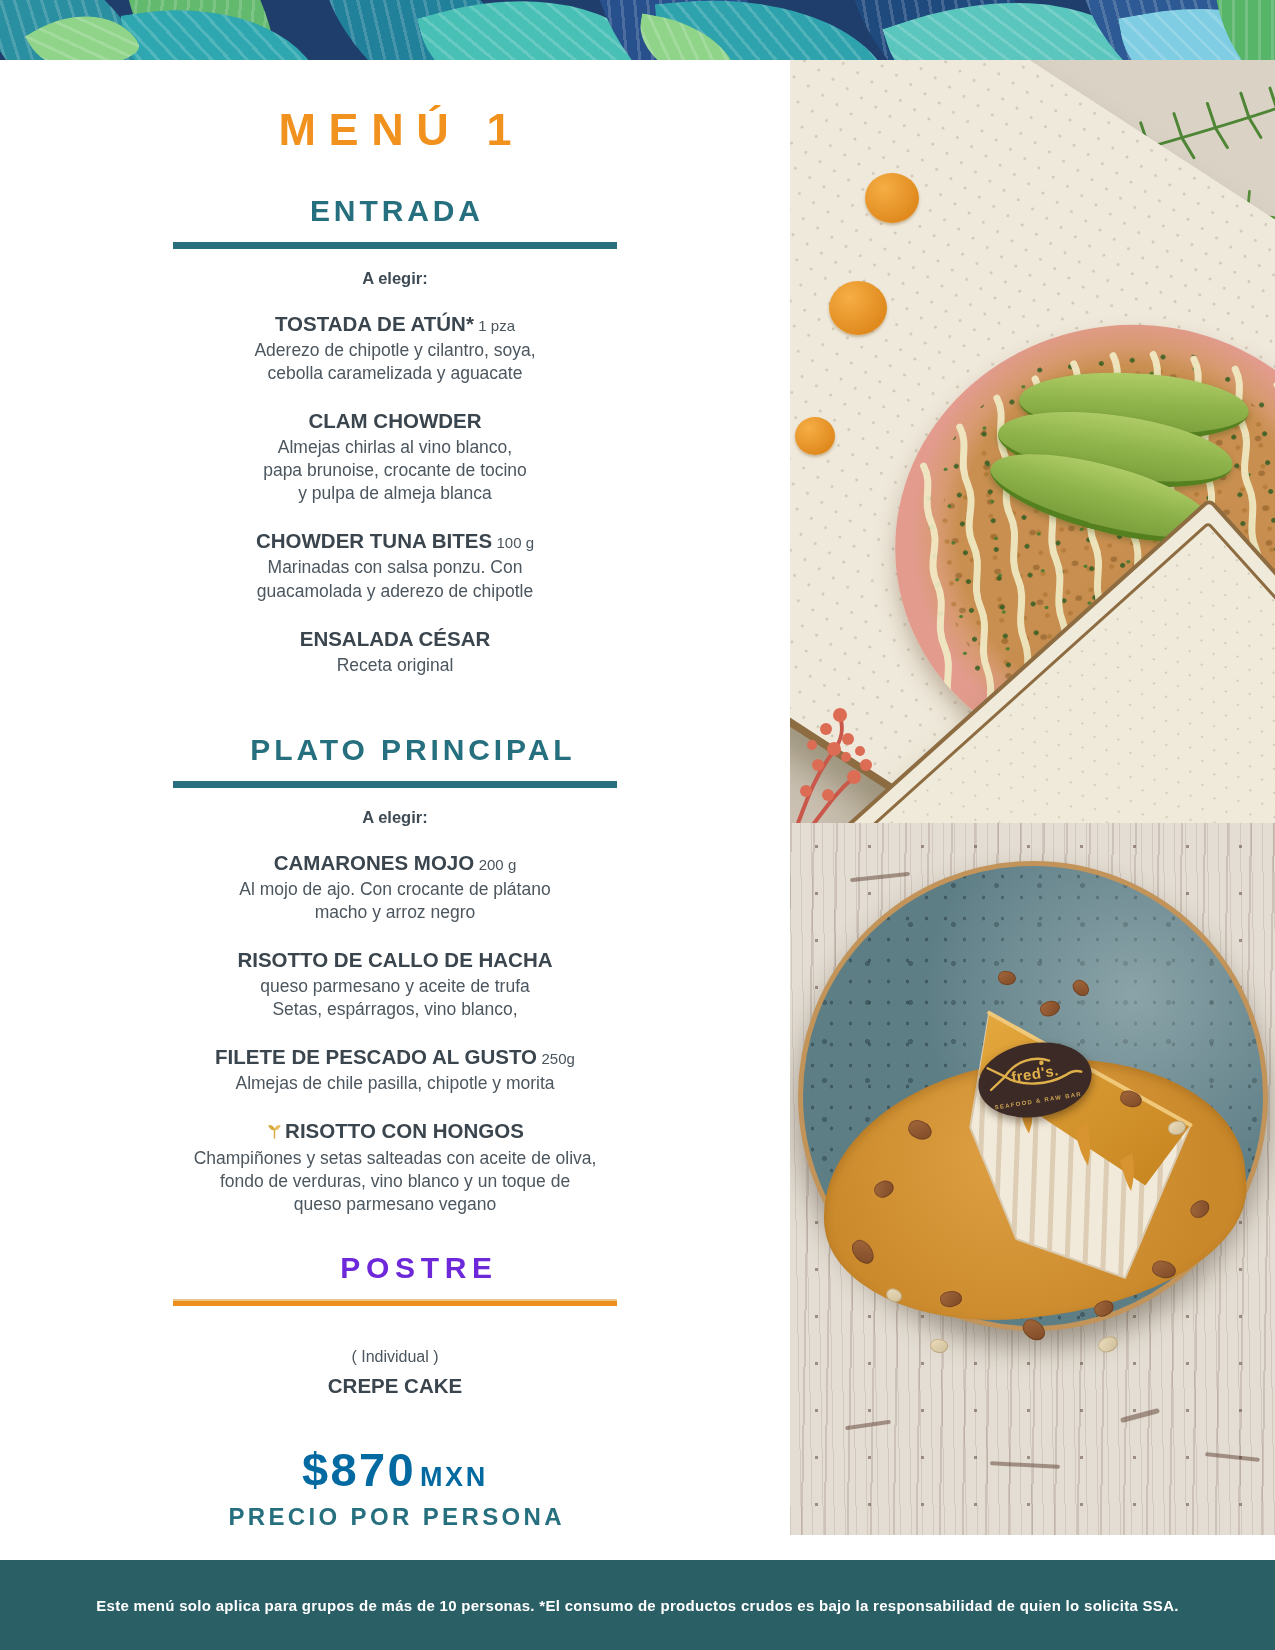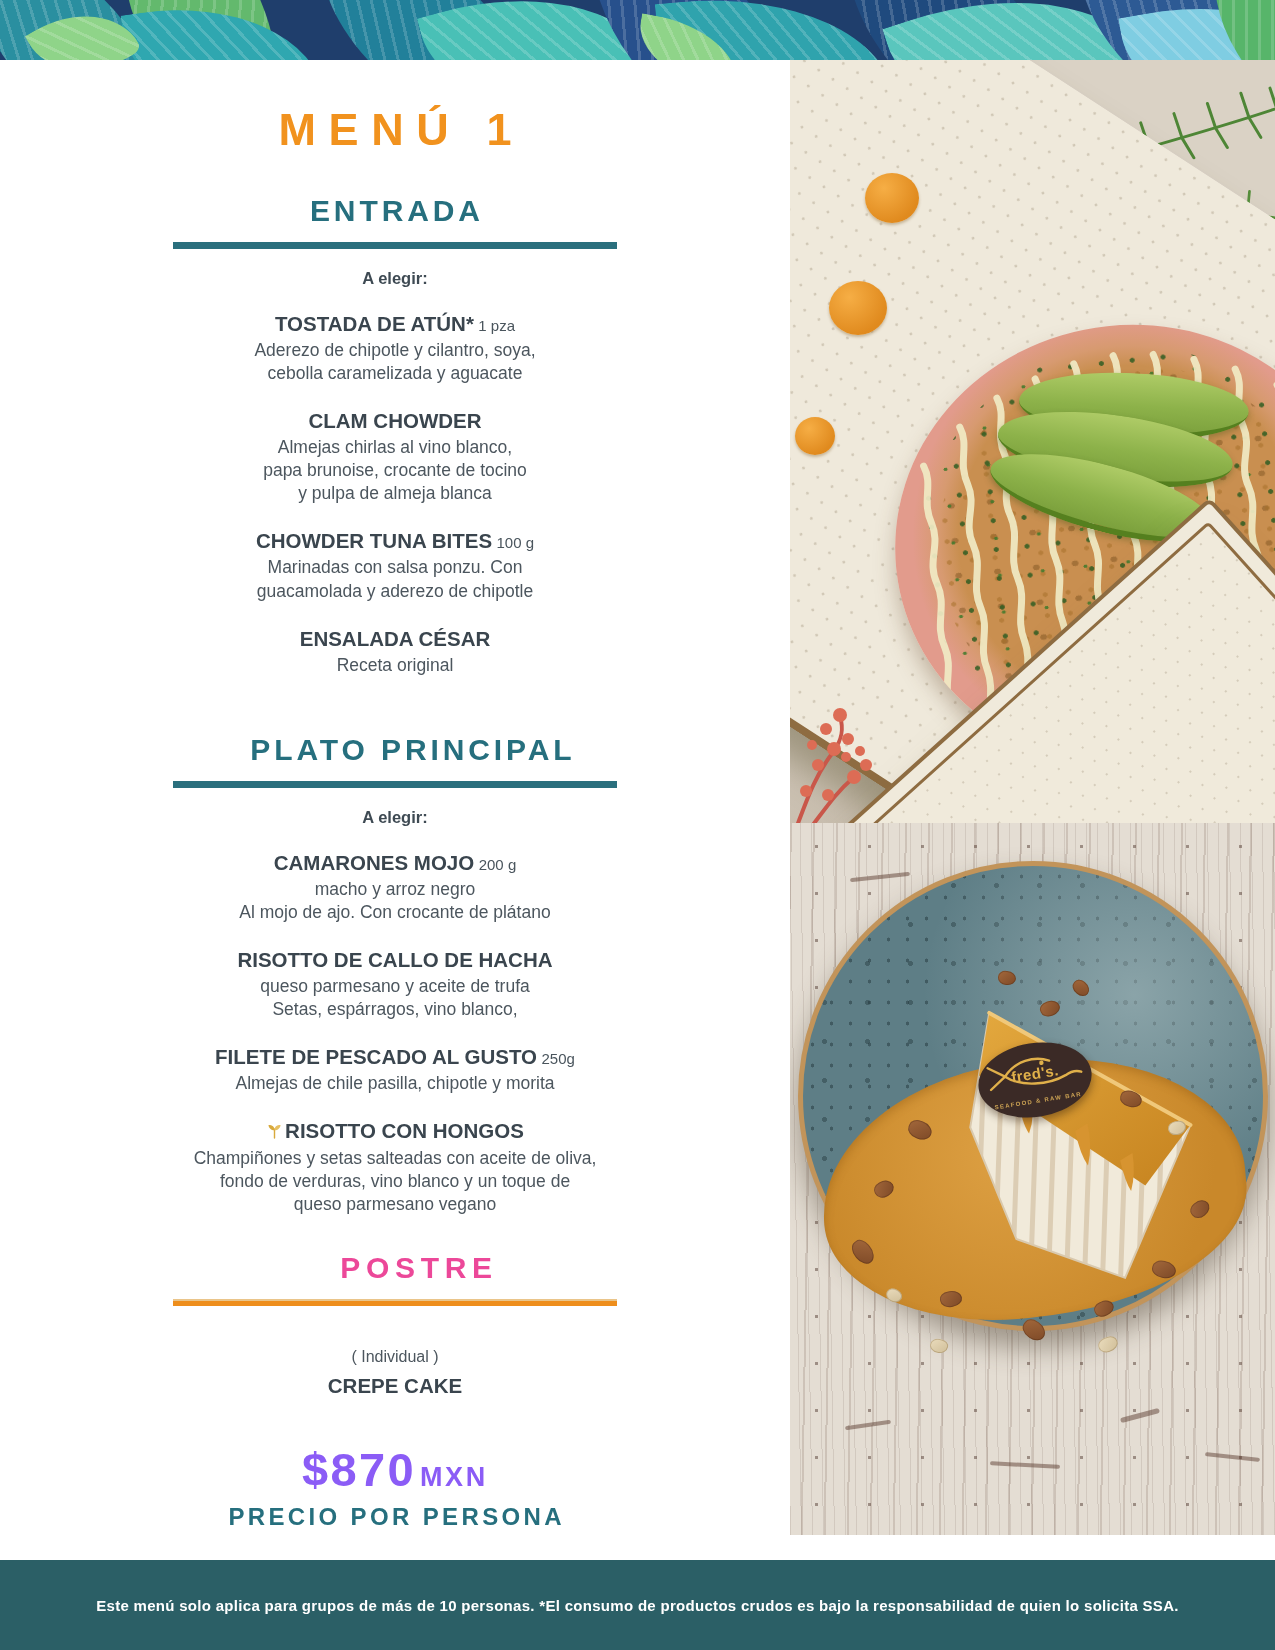--- a/index.html
+++ b/index.html
@@ -28,37 +28,37 @@
 
   
   .body { display:flex; flex:1 1 auto; height:1475px;border-radius:7px; }
   .left { width:790px; text-align:center; padding-top:44px; overflow:hidden; }
   .right { width:485px; display:flex; flex-direction:column; }
 
   
   .title { color:#F1921E; font-size:45px; font-weight:800; letter-spacing:.28em; padding-left:.28em; }
   h2 { font-size:30px; font-weight:700; letter-spacing:.13em; padding-left:.13em; }
   .teal-h { color:#266F7E; }
-  .orange-h { color:#ec4899; letter-spacing:.19em;padding-left:48px; }
+  .orange-h { color:#6d28d9; letter-spacing:.19em;padding-left:48px; }
   .h-entrada { margin-top:38px; }
   .h-plato { margin-top:56px;margin-left:32px; }
   .h-postre { margin-top:34px; }
   .rule { width:444px; height:5px; margin:14px auto 0; }
   .rule.teal { border-top:2px solid #2A6F7D; border-bottom:5px solid #2A6F7D; }
   .rule.orange { border-top:2px solid #EAC58A; border-bottom:5px solid #EE8E1C; }
   .chooser { margin-top:20px; font-weight:700; font-size:16.5px; color:#3E4A53; }
   .item { margin-top:24px; }
   .item-name { font-size:20.5px; font-weight:800; color:#3A454E; }
   .portion { font-size:15px; font-weight:400; color:#4A555D; }
   .desc { margin-top:3px; font-size:17.5px; line-height:1.32; color:#4C565E; }
   .desc span { display:block; }
   .sprout { display:inline-block; vertical-align:-2px; margin-right:2px; }
   .individual { margin-top:42px; font-size:16px; color:#4C565E; }
   .crepe { margin-top:8px; font-size:20.5px; font-weight:800; color:#3A454E; }
-  .price { margin-top:44px; color:#8b5cf6; font-weight:800; }
+  .price { margin-top:44px; color:#0369a1; font-weight:800; }
   .price .amount { font-size:47px; letter-spacing:.05em; }
   .price .cur { font-size:27px; letter-spacing:.1em; margin-left:4px; }
   .price-label { margin-top:6px; font-size:24px; font-weight:800; letter-spacing:.14em; padding-left:.14em; color:#266F7E; }
 
   
   .footer { flex:0 0 auto; height:90px; background:#2B5F66; display:flex; align-items:center; justify-content:center; }
   .footer p { color:#ffffff; font-weight:700; font-size:15px; letter-spacing:.02em; white-space:nowrap; }
 
   
   .photo { position:relative; overflow:hidden; }
@@ -225,22 +225,22 @@
       </div>
 
       <h2 class="teal-h h-plato">PLATO PRINCIPAL</h2>
       <div class="rule teal"></div>
       <div class="chooser">A elegir:</div>
 
       <div class="item">
         <div><span class="item-name">CAMARONES MOJO</span>
           <span class="portion">200 g</span></div>
         <div class="desc">
+          <span>Al mojo de ajo. Con crocante de plátano</span>
           <span>macho y arroz negro</span>
-          <span>Al mojo de ajo. Con crocante de plátano</span>
         </div>
       </div>
 
       <div class="item">
         <div><span class="item-name">RISOTTO DE CALLO DE HACHA</span></div>
         <div class="desc">
           <span>queso parmesano y aceite de trufa</span>
           <span>Setas, espárragos, vino blanco,</span>
         </div>
       </div>

